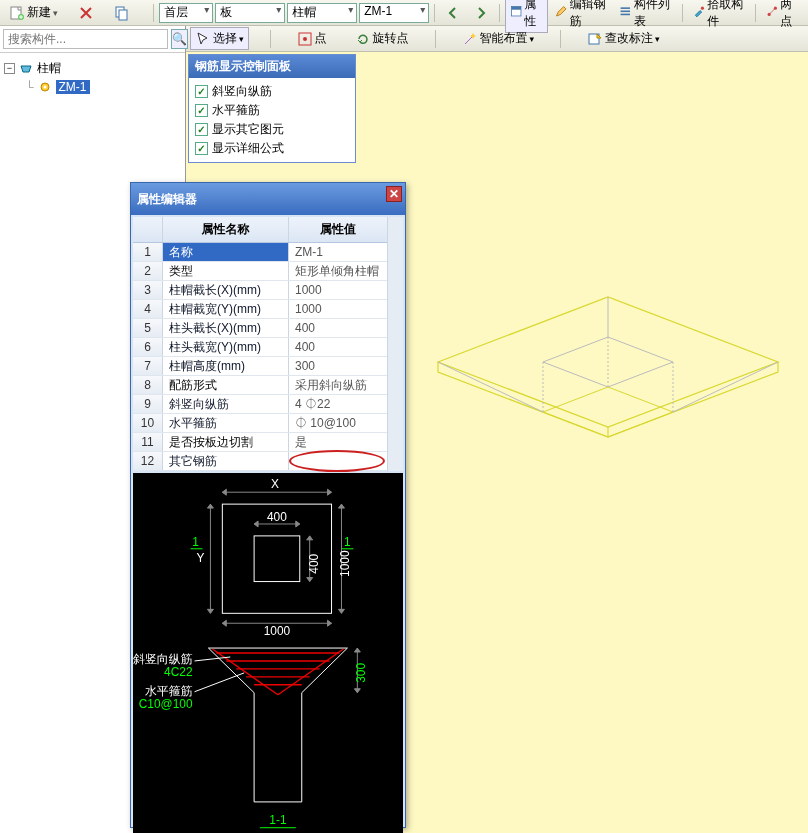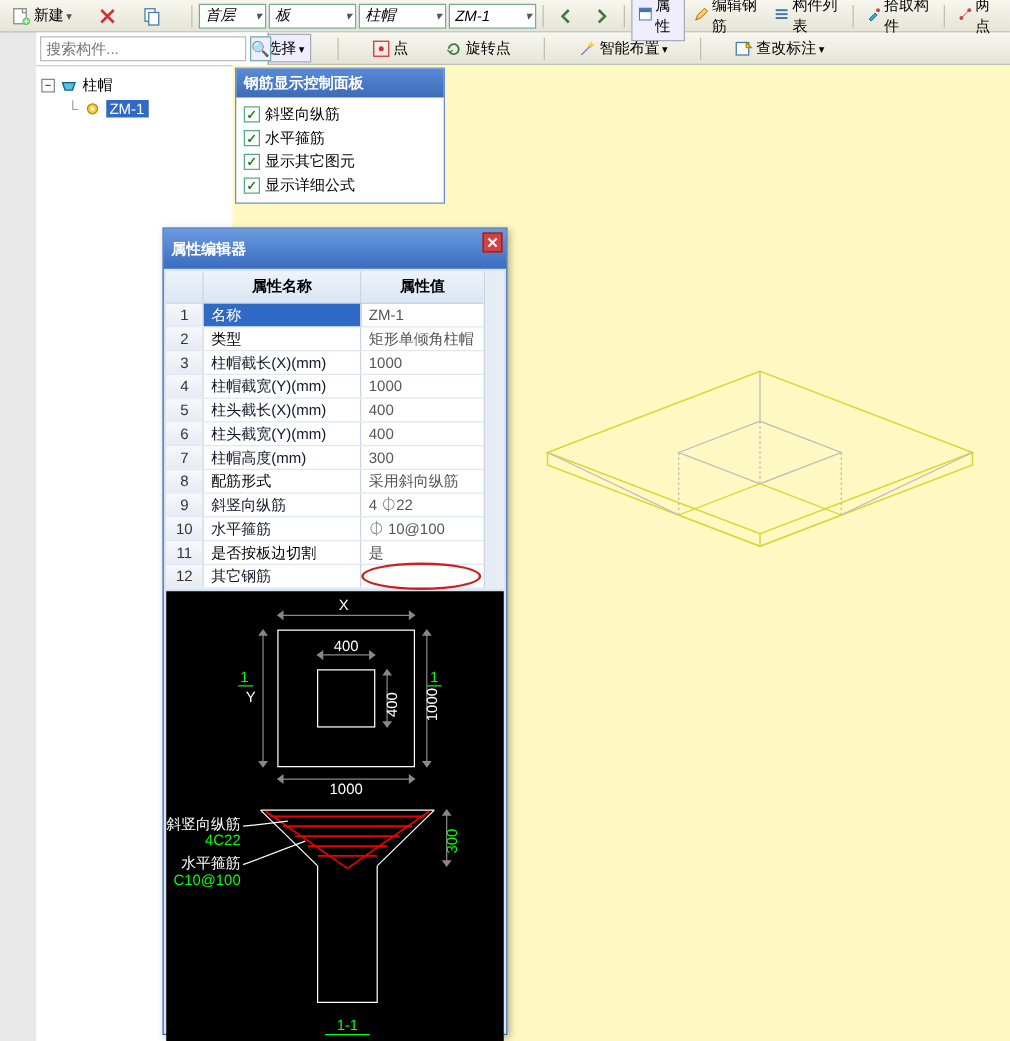--- a/index.html
+++ b/index.html
@@ -2,29 +2,29 @@
 <html><head>
 <meta charset="utf-8">
 <style>
 * { box-sizing: border-box; margin: 0; padding: 0; font-family: "Microsoft YaHei", SimSun, sans-serif; font-size: 12px; }
 body { width: 808px; height: 833px; background: #e8e8e8; overflow: hidden; position: relative; }
 
 
 .toolbar1 { height: 26px; background: linear-gradient(#f7f7ef,#e4e4d8); border-bottom: 1px solid #c0c0b0; display: flex; align-items: center; padding: 0 4px; gap: 2px; }
 .tb-btn { display: inline-flex; align-items: center; padding: 2px 4px; border: 1px solid transparent; cursor: pointer; gap: 2px; }
 .sep { width: 1px; height: 18px; background: #c0c0b0; margin: 0 3px; }
-.combo { height: 20px; border: 1px solid #7a9; background: #fff; padding: 0 16px 0 4px; display: inline-flex; align-items: center; position: relative; min-width: 54px; font-style: italic; }
+.combo { height: 20px; border: 1px solid #7a9; background: #fff; padding: 0 16px 0 4px; display: inline-flex; position: relative; min-width: 54px; }
 .combo::after { content: "▾"; position: absolute; right: 3px; color: #555; font-size: 10px; }
 .tb-ico { width: 16px; height: 16px; display: inline-block; }
 
 
 .toolbar2 { height: 26px; background: linear-gradient(#f7f7ef,#e4e4d8); border-bottom: 1px solid #c0c0b0; display: flex; align-items: center; padding: 0 4px; gap: 18px; margin-left: 186px; }
 
 
-.left-panel { position: absolute; left: 0; top: 26px; width: 186px; bottom: 0; background: #fff; border-right: 1px solid #999; margin-left: 29px; }
+.left-panel { position: absolute; left: 0; top: 26px; width: 186px; bottom: 0; background: #fff; border-right: 1px solid #999; }
 .search-row { display: flex; padding: 3px; gap: 3px; border-bottom: 1px solid #ccc; }
 .search-row input { flex: 1; border: 1px solid #bbb; height: 20px; padding: 0 4px; color: #999; }
 .search-btn { width: 22px; height: 20px; border: 1px solid #7aa; background: #eef; display: flex; align-items: center; justify-content: center; color: #06c; cursor: pointer; }
 .tree { padding: 6px 4px; }
 .tree-row { display: flex; align-items: center; gap: 3px; padding: 1px 0; cursor: pointer; }
 .tree-indent { width: 18px; }
 .tree-toggle { width: 11px; height: 11px; border: 1px solid #888; display: inline-flex; align-items: center; justify-content: center; font-size: 9px; line-height: 1; }
 .tree-sel { background: #316ac5; color: #fff; padding: 0 3px; }
 
 

